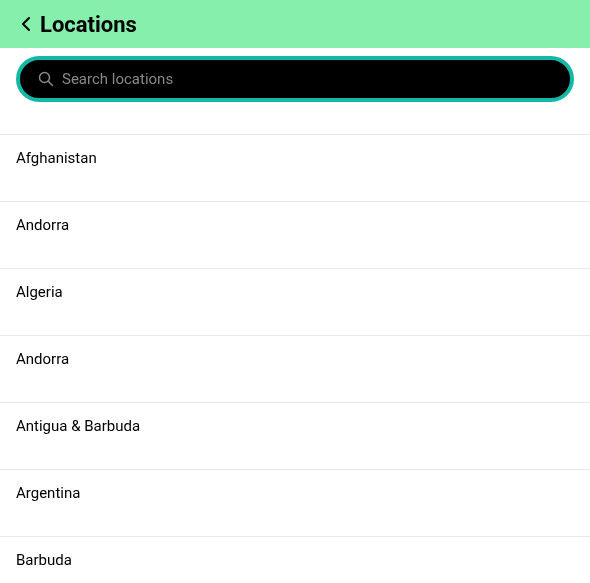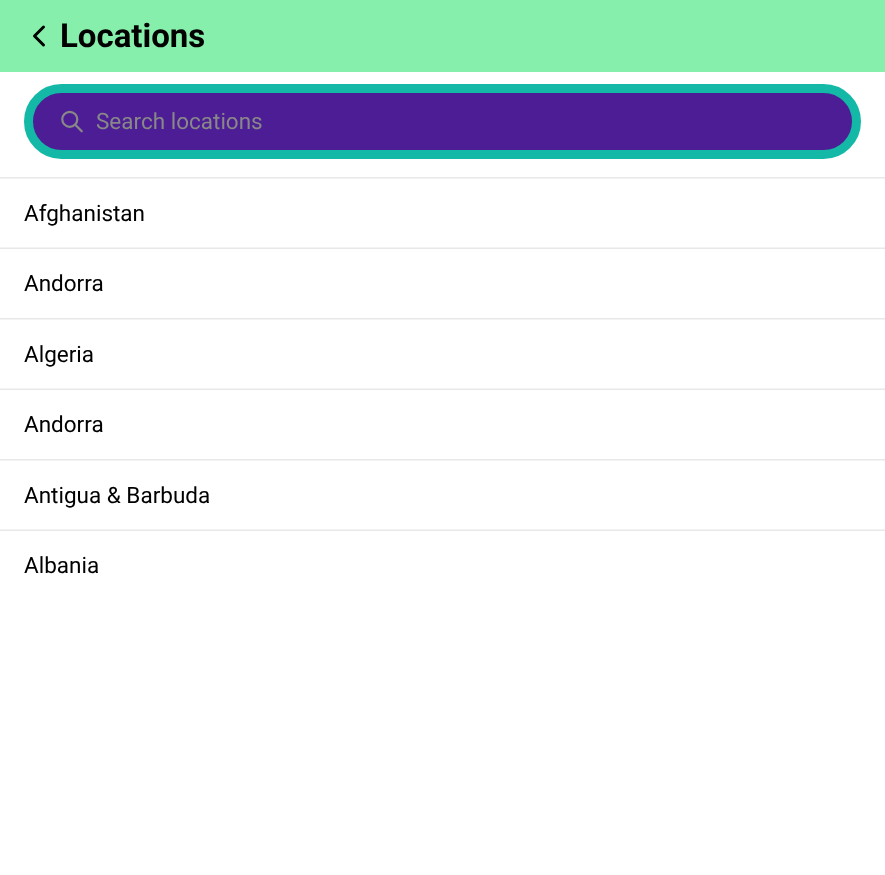--- a/index.html
+++ b/index.html
@@ -51,24 +51,24 @@
     }
 
     .search-container {
       padding: 8px 16px 12px 16px;
     }
 
     .search-box {
       display: flex;
       align-items: center;
       gap: 8px;
-      border: 6px solid #14b8a6;
+      border: 4px solid #14b8a6;
       border-radius: 50px;
       padding: 10px 18px;
-      background: #4c1d95;
+      background: #000000;
       cursor: text;
     }
 
     .search-icon-wrap {
       display: flex;
       align-items: center;
       color: #888888;
     }
 
     .search-placeholder {
@@ -79,20 +79,21 @@
     .location-list {
       list-style: none;
     }
 
     .location-item {
       padding: 14px 16px;
       border-top: 1px solid #e8e8e8;
       font-size: 15px;
       color: #000000;
       cursor: pointer;
+      margin-top: 20px;
     }
 
     
     .page-container::-webkit-scrollbar {
       width: 8px;
     }
     .page-container::-webkit-scrollbar-track {
       background: #f1f1f1;
     }
     .page-container::-webkit-scrollbar-thumb {
@@ -125,16 +126,17 @@
       <span class="search-placeholder">Search locations</span>
     </div>
   </div>
 
   <ul class="location-list" id="location-list">
   <li class="location-item">Afghanistan</li>
       <li class="location-item">Andorra</li>
       <li class="location-item">Algeria</li>
       <li class="location-item">Andorra</li>
       <li class="location-item">Antigua &amp; Barbuda</li>
-      <li class="location-item">Albania</li>
+      <li class="location-item">Argentina</li>
+      <li class="location-item">Barbuda</li>
     </ul>
 
 </div>
 
 </body></html>

